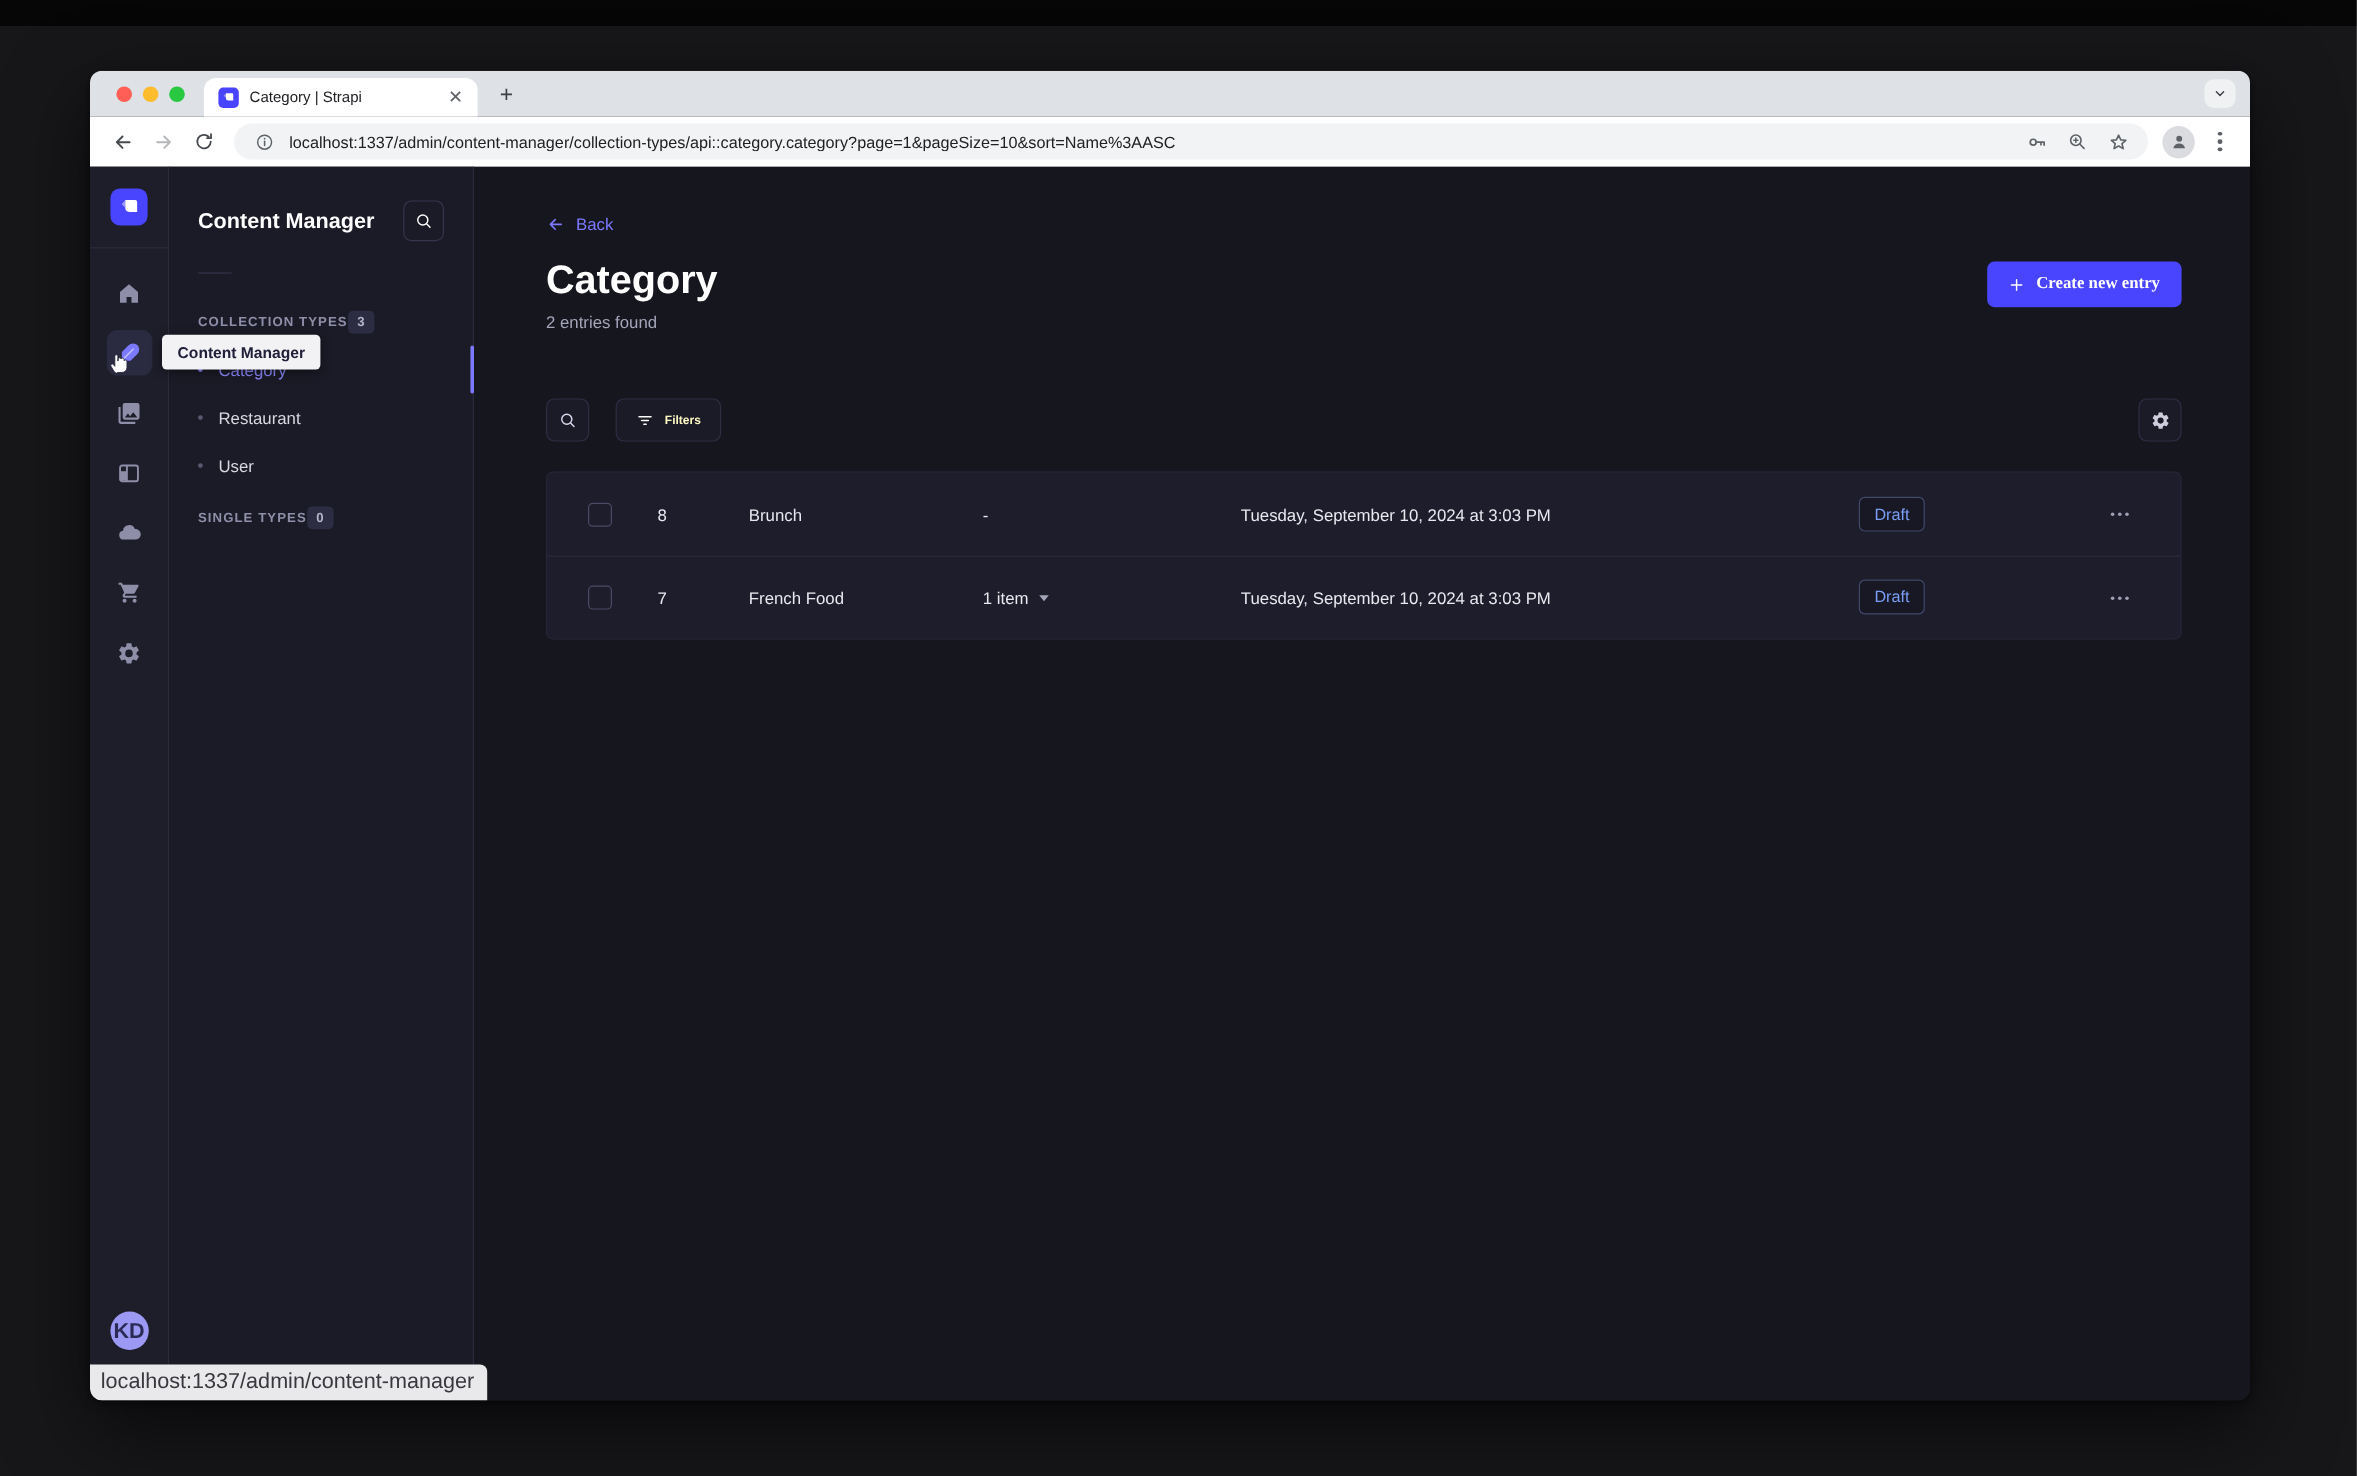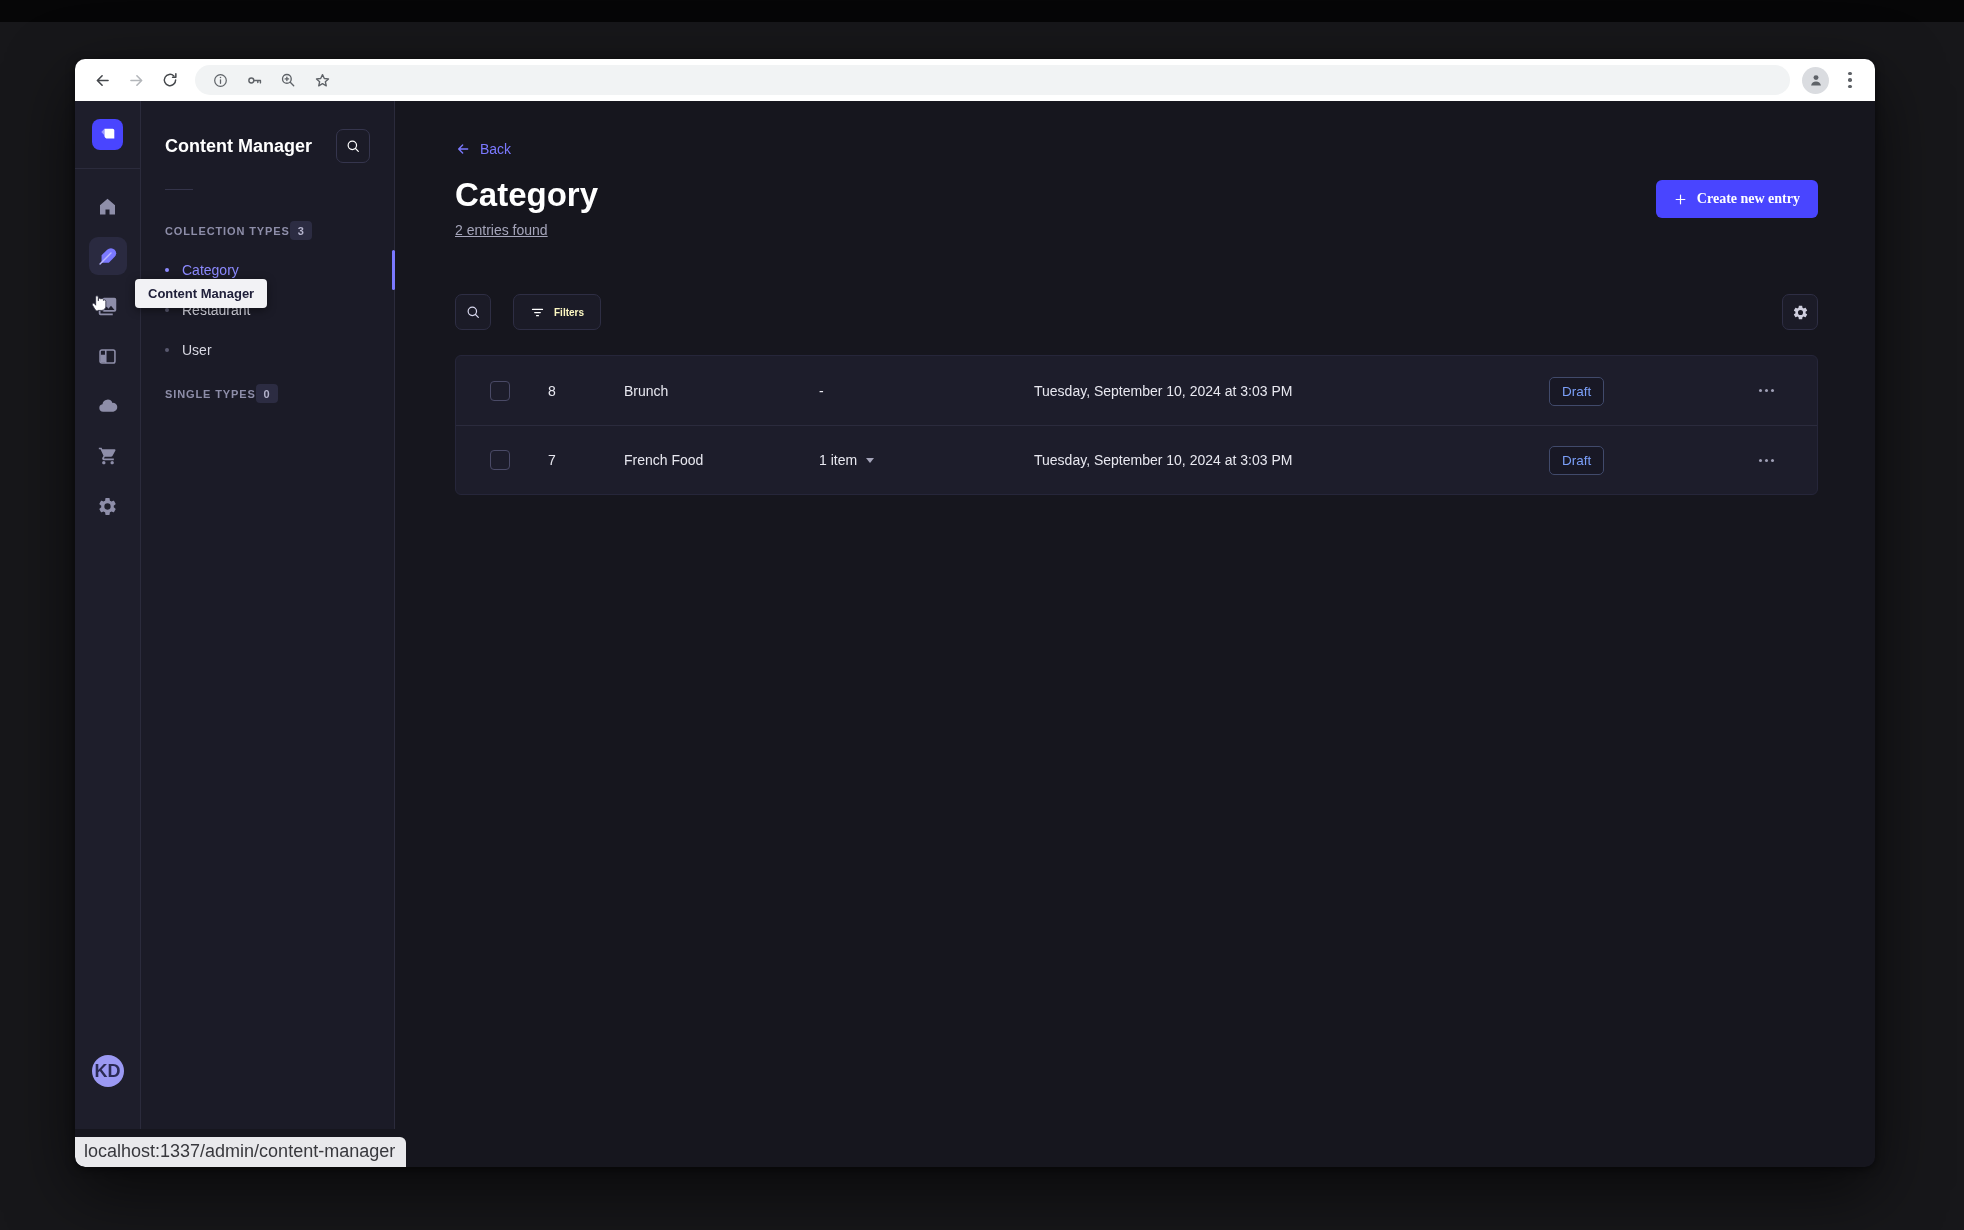--- a/index.html
+++ b/index.html
@@ -61,21 +61,21 @@
   .nav-item{display:flex;align-items:center;gap:13px;height:40px;font-size:14px;color:#d8d8e2;}
   .nav-item .dot{width:4px;height:4px;border-radius:50%;background:#59596f;flex:none;}
   .nav-item.active{color:#8c8aff;}
   .nav-item.active .dot{background:#8c8aff;}
   .active-bar{position:absolute;right:-1px;top:149px;width:3px;height:40px;background:#7b79ff;border-radius:2px;z-index:2;}
 
   .mainarea{flex:1;position:relative;padding:34px 57px 0 60px;min-width:0;}
   .back-row{display:flex;align-items:center;gap:9px;color:#7b79ff;font-size:14px;height:20px;margin-top:4px;width:max-content;}
   .page-head{display:flex;align-items:flex-start;justify-content:space-between;margin-top:18px;}
   .page-title{font-size:33px;font-weight:700;color:#ffffff;line-height:1.1;}
-  .page-sub{font-size:14px;color:#a5a5ba;margin-top:9px;text-decoration:underline;}
+  .page-sub{font-size:14px;color:#a5a5ba;margin-top:9px;}
   .btn-primary{height:38px;background:#4945ff;border:none;border-radius:6px;color:#fff;font-family:Liberation Serif, serif;
                font-size:14px;font-weight:600;display:flex;align-items:center;gap:10px;padding:0 18px;margin-top:3px;}
   .controls-row{display:flex;align-items:center;margin-top:56px;}
   .icon-btn{width:36px;height:36px;border-radius:7px;border:1px solid #2e2e44;background:#1b1b27;display:flex;align-items:center;justify-content:center;}
   .btn-filters{height:36px;margin-left:22px;padding:0 16px;border-radius:7px;border:1px solid #2e2e44;background:#1b1b27;
                color:#fef9c3;font-family:inherit;font-size:10px;font-weight:600;display:flex;align-items:center;gap:9px;}
   .controls-spacer{flex:1;}
 
   .card{margin-top:25px;background:#1d1d2b;border:1px solid #26263a;border-radius:6px;overflow:hidden;}
   .tgrid{display:grid;grid-template-columns:92px 76px 195px 215px 515px 204px 1fr;align-items:center;}
@@ -99,20 +99,43 @@
   .tooltip{position:absolute;left:135px;top:279px;height:29px;padding:0 13px;background:#f2f2f5;border-radius:4px;
            display:flex;align-items:center;font-size:13px;font-weight:700;color:#20203a;z-index:40;
            box-shadow:0 2px 10px rgba(0,0,0,.45);}
   .cursor-hand{position:absolute;left:88px;top:290px;z-index:50;}
 </style>
 </head>
 <body>
 
 <div class="win">
 
+  <div class="tabstrip">
+    <div class="tlights">
+      <span class="tlight tl-close"></span>
+      <span class="tlight tl-min"></span>
+      <span class="tlight tl-max"></span>
+    </div>
+    <div class="tab">
+      <span class="favicon">
+        <svg width="11" height="11" viewBox="0 0 20 20">
+            <path fill="#fff" d="M6 3h9.2A1.8 1.8 0 0 1 17 4.8V14h-7.2A3.8 3.8 0 0 1 6 10.2V3z"></path>
+            <path fill="#c9c8ff" d="M6 3v7.2L2.6 6.8z" opacity=".65"></path>
+          </svg>
+      </span>
+      <span class="tab-title">Category | Strapi</span>
+      <span class="tab-close">✕</span>
+    </div>
+    <div class="newtab">+</div>
+    <div class="tabsearch">
+      <svg width="12" height="12" viewBox="0 0 24 24">
+          <path d="M6 9l6 6 6-6" fill="none" stroke="#3c4043" stroke-width="2.4" stroke-linecap="round" stroke-linejoin="round"></path>
+        </svg>
+    </div>
+  </div>
 
   <div class="toolbar">
     <span class="navbtn">
       <svg width="19" height="19" viewBox="0 0 24 24">
           <path d="M19 12H6.5M11.5 6 5.5 12l6 6" fill="none" stroke="#45484c" stroke-width="2" stroke-linecap="round" stroke-linejoin="round"></path>
         </svg>
     </span>
     <span class="navbtn">
       <svg width="19" height="19" viewBox="0 0 24 24">
           <path d="M5 12h12.5M12.5 6l6 6-6 6" fill="none" stroke="#b3b6ba" stroke-width="2" stroke-linecap="round" stroke-linejoin="round"></path>
@@ -125,20 +148,21 @@
         </svg>
     </span>
     <div class="urlpill">
       <span class="pill-ic">
         <svg width="17" height="17" viewBox="0 0 24 24">
             <circle cx="12" cy="12" r="8.2" fill="none" stroke="#5f6368" stroke-width="1.7"></circle>
             <path d="M12 11v5" stroke="#5f6368" stroke-width="1.8" stroke-linecap="round"></path>
             <circle cx="12" cy="7.8" r="1.1" fill="#5f6368"></circle>
           </svg>
       </span>
+      <span class="url-text">localhost:1337/admin/content-manager/collection-types/api::category.category?page=1&amp;pageSize=10&amp;sort=Name%3AASC</span>
       <span class="pill-ic">
         <svg width="19" height="19" viewBox="0 0 24 24">
             <circle cx="8" cy="12" r="3.1" fill="none" stroke="#5f6368" stroke-width="1.8"></circle>
             <path d="M11.2 12h8.3v3M16.2 12v2.6" fill="none" stroke="#5f6368" stroke-width="1.8" stroke-linecap="round" stroke-linejoin="round"></path>
           </svg>
       </span>
       <span class="pill-ic">
         <svg width="18" height="18" viewBox="0 0 24 24">
             <circle cx="10.5" cy="10.5" r="5.8" fill="none" stroke="#5f6368" stroke-width="1.8"></circle>
             <path d="M15 15l4.6 4.6M8.2 10.5h4.6M10.5 8.2v4.6" fill="none" stroke="#5f6368" stroke-width="1.8" stroke-linecap="round"></path>

